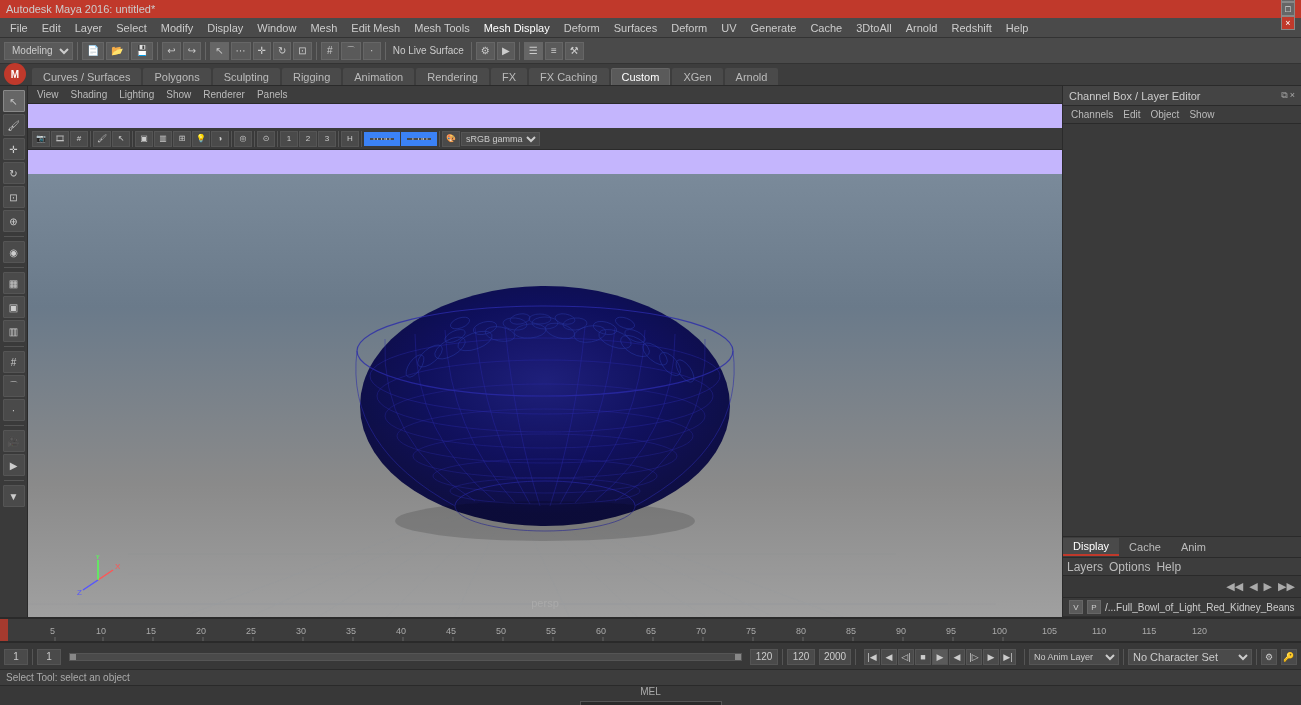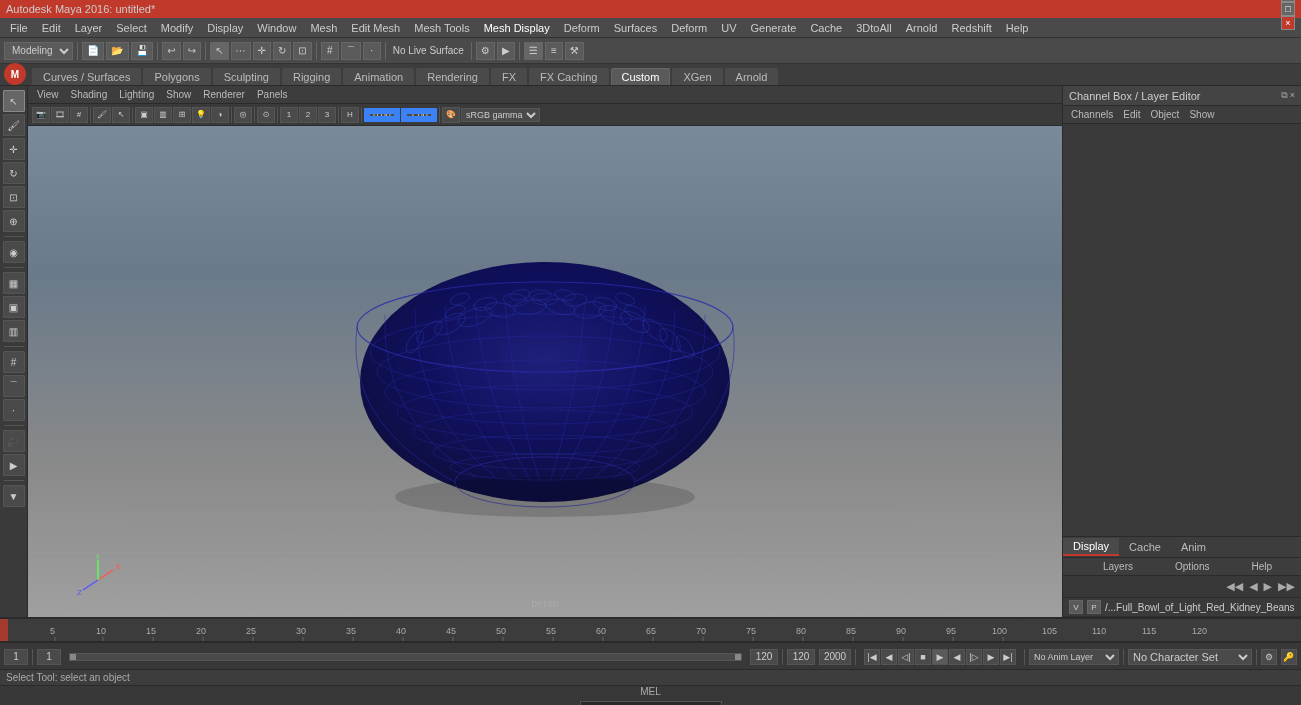--- a/index.html
+++ b/index.html
@@ -41,21 +41,21 @@
     
     #left-toolbar {
       width: 28px; background: #3a3a3a; border-right: 1px solid #2a2a2a; display: flex; flex-direction: column; align-items: center; padding-top: 4px; gap: 2px;
     }
     .lt-btn { width: 22px; height: 22px; background: #4a4a4a; border: 1px solid #555; display: flex; align-items: center; justify-content: center; cursor: pointer; font-size: 10px; color: #ccc; border-radius: 1px; }
     .lt-btn.active { background: #666; border-color: #888; }
     .lt-sep { width: 20px; height: 1px; background: #555; margin: 2px 0; }
 
     
     #viewport-container {
-      flex: 1; display: flex; flex-direction: column; background: #c4b5fd;
+      flex: 1; display: flex; flex-direction: column; background: #c4b5fd; gap: 24px;
     }
     #viewport-menubar {
       height: 18px; background: #3d3d3d; display: flex; align-items: center; padding: 0 4px; gap: 2px; border-bottom: 1px solid #2a2a2a;
     }
     .vp-menu { font-size: 10px; color: #bbb; padding: 0 5px; cursor: pointer; }
     #viewport-toolbar {
       height: 22px; background: #3a3a3a; display: flex; align-items: center; padding: 0 4px; gap: 1px; border-bottom: 1px solid #2a2a2a;
     }
     .vp-btn { width: 18px; height: 16px; background: #4a4a4a; border: 1px solid #555; display: flex; align-items: center; justify-content: center; cursor: pointer; font-size: 8px; color: #ccc; }
     .vp-sep { width: 1px; height: 16px; background: #555; margin: 0 1px; }
@@ -81,21 +81,21 @@
     #rp-title-text { font-size: 11px; color: #ccc; }
     #rp-title-btns { display: flex; gap: 2px; }
     .rp-title-btn { font-size: 9px; color: #aaa; cursor: pointer; }
     #rp-menu { height: 18px; background: #3d3d3d; display: flex; align-items: center; padding: 0 4px; gap: 2px; border-bottom: 1px solid #2a2a2a; }
     .rp-menu-item { font-size: 10px; color: #bbb; padding: 0 4px; cursor: pointer; }
     #rp-attrs { flex: 1; background: #3a3a3a; }
     #rp-tabs-container { height: 22px; background: #3d3d3d; display: flex; align-items: center; border-top: 1px solid #2a2a2a; border-bottom: 1px solid #2a2a2a; }
     .rp-tab { padding: 2px 10px; font-size: 11px; color: #bbb; cursor: pointer; }
     .rp-tab.active { background: #4a4a4a; color: #fff; border-bottom: 2px solid #c0392b; }
     #rp-layers-header { height: 18px; background: #3d3d3d; display: flex; align-items: center; padding: 0 4px; gap: 6px; border-bottom: 1px solid #2a2a2a; }
-    .rp-layers-btn { font-size: 10px; color: #bbb; cursor: pointer; margin-left: 36px; }
+    .rp-layers-btn { font-size: 12px; color: #bbb; cursor: pointer; }
     #rp-layers-toolbar { height: 22px; background: #383838; display: flex; align-items: center; justify-content: flex-end; padding: 0 4px; gap: 2px; border-bottom: 1px solid #2a2a2a; }
     .rp-lt-btn { font-size: 11px; color: #aaa; cursor: pointer; padding: 0 2px; }
     #rp-layer-item { display: flex; align-items: center; padding: 2px 6px; gap: 4px; background: #3a3a3a; border-bottom: 1px solid #2f2f2f; }
     .layer-v-btn { width: 14px; height: 14px; background: #5a5a5a; border: 1px solid #666; font-size: 8px; display: flex; align-items: center; justify-content: center; cursor: pointer; }
     .layer-p-btn { width: 14px; height: 14px; background: #5a5a5a; border: 1px solid #666; font-size: 8px; display: flex; align-items: center; justify-content: center; cursor: pointer; }
     .layer-name { font-size: 10px; color: #ccc; flex: 1; }
 
     
     #timeline-area { width: 100%; height: 52px; background: #3a3a3a; border-top: 1px solid #2a2a2a; }
     #time-ruler { flex: 1; height: 24px; background: #3c3c3c; position: relative; overflow: hidden; border-top: 1px solid #2a2a2a; border-bottom: 1px solid #2a2a2a; }

